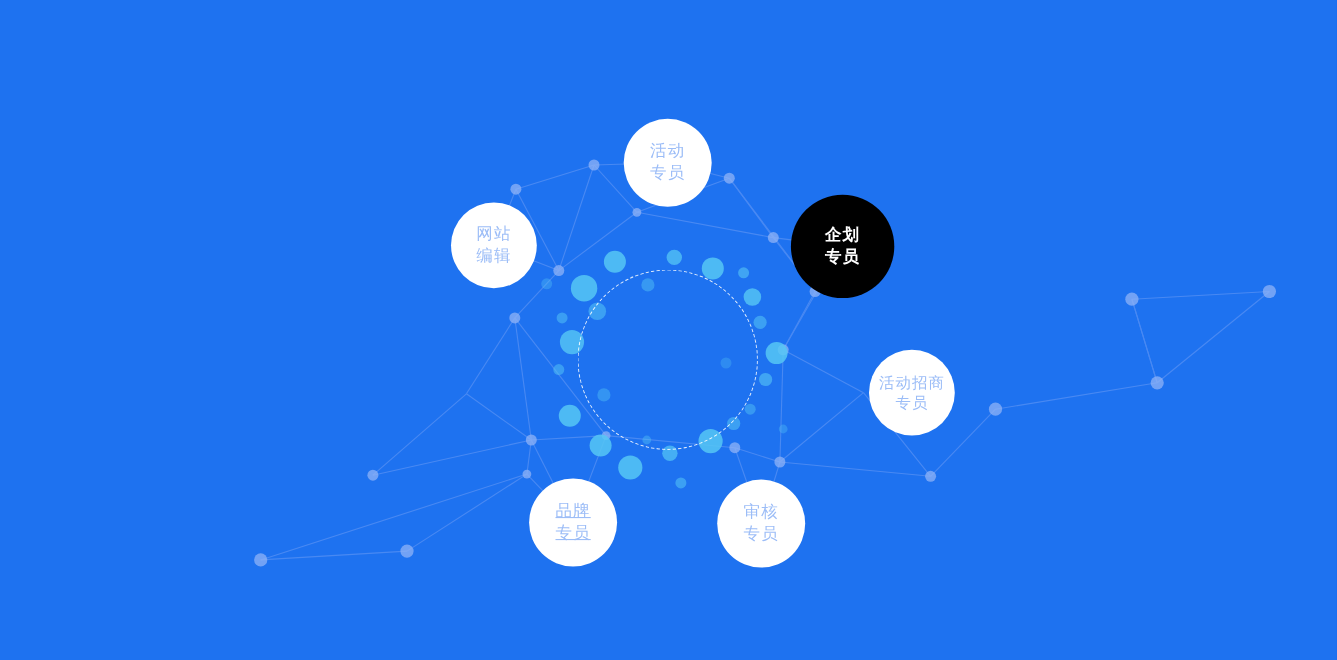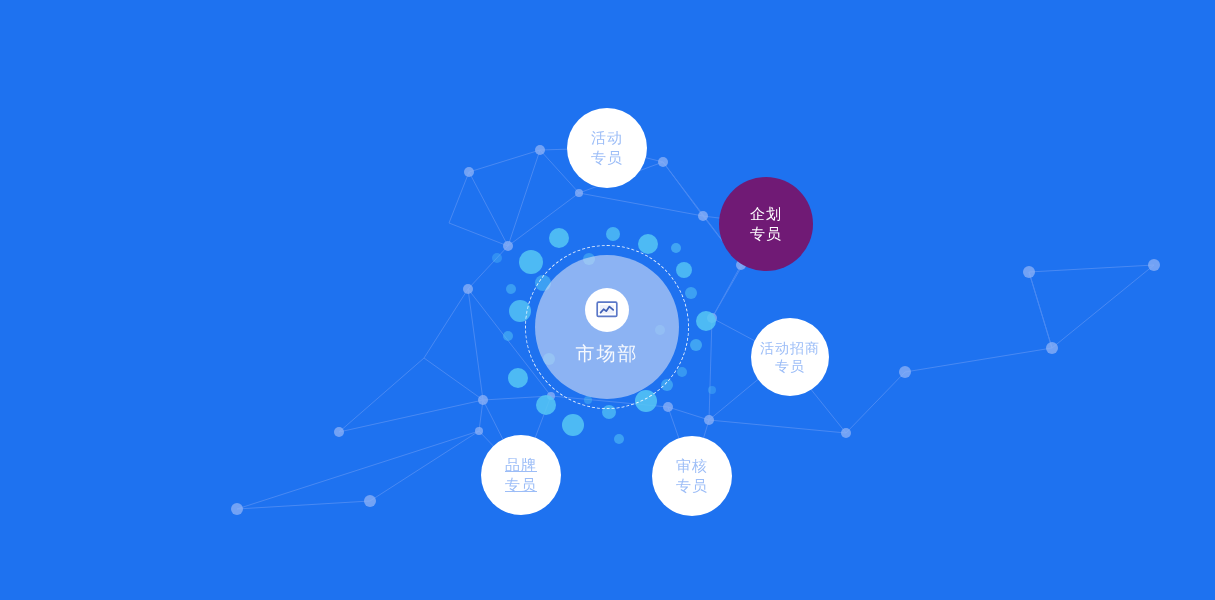--- a/index.html
+++ b/index.html
@@ -76,22 +76,23 @@
     text-align: center;
     line-height: 1.32;
     letter-spacing: 1px;
     user-select: none;
   }
   .node.white {
     background: #ffffff;
     color: #9cbdf7;
   }
   .node.accent {
-    background: #701a75;
+    background: #000000;
     color: #ffffff;
+    font-weight: bold;
   }
   .node .ln { display: block; white-space: nowrap; }
 </style>
 </head>
 <body>
 
 <div id="stage">
 
   <svg class="layer" id="net-layer" viewBox="0 0 1215 600" width="1215" height="600" aria-hidden="true">
     <g id="link-lines" stroke="#6c9cf5" stroke-width="1" fill="none" opacity="0.55">
@@ -197,42 +198,36 @@
         <circle cx="619" cy="439" r="5" opacity="0.55"></circle>
         <circle cx="588" cy="400" r="4" opacity="0.4"></circle>
         <circle cx="660" cy="330" r="5" opacity="0.3"></circle>
         <circle cx="497" cy="258" r="5" opacity="0.35"></circle>
         <circle cx="712" cy="390" r="4" opacity="0.35"></circle>
       </g>
   </svg>
 
   <div class="layer" id="core-layer">
     <div class="core-ring" id="core-ring" style="left: 525px; top: 245px; width: 164px; height: 164px;"></div>
-    <div class="core-disc" id="core-disc" style="left: 535px; top: 255px; width: 144px; height: 144px;">
-      <div class="core-icon">
-        <svg width="26" height="26" viewBox="0 0 26 26" aria-hidden="true">
-          <rect x="3.2" y="5.2" width="19.6" height="14.2" rx="1.2" fill="#ffffff" stroke="#5b78c8" stroke-width="1.7"></rect>
-          <rect x="5.9" y="7.9" width="14.2" height="8.8" fill="#eef1fb"></rect>
-          <polyline points="6.6,15.6 9.6,12.2 12.2,14.2 15.4,9.6 19.2,12.9" fill="none" stroke="#3f5fb5" stroke-width="1.7" stroke-linecap="round" stroke-linejoin="round"></polyline>
-        </svg>
-      </div>
-      <div class="core-label">市场部</div>
-    </div>
   </div>
 
   <div class="layer" id="node-layer">
       <div class="node white" style="left: 567px; top: 108px; width: 80px; height: 80px; font-size: 15px;">
         <span class="ln">活动</span>
         <span class="ln">专员</span>
       </div>
       <div class="node accent" style="left: 719px; top: 177px; width: 94px; height: 94px; font-size: 15px;">
         <span class="ln">企划</span>
         <span class="ln">专员</span>
       </div>
-      <div class="node white" style="left: 751px; top: 318px; width: 78px; height: 78px; font-size: 14px;">
+      <div class="node white" style="left: 410px; top: 184px; width: 78px; height: 78px; font-size: 15px;">
+        <span class="ln">网站</span>
+        <span class="ln">编辑</span>
+      </div>
+      <div class="node white" style="left: 790px; top: 318px; width: 78px; height: 78px; font-size: 14px;">
         <span class="ln">活动招商</span>
         <span class="ln">专员</span>
       </div>
       <div class="node white" style="left: 481px; top: 435px; width: 80px; height: 80px; font-size: 15px; text-decoration: underline;">
         <span class="ln">品牌</span>
         <span class="ln">专员</span>
       </div>
       <div class="node white" style="left: 652px; top: 436px; width: 80px; height: 80px; font-size: 15px; text-align: right;">
         <span class="ln">审核</span>
         <span class="ln">专员</span>

